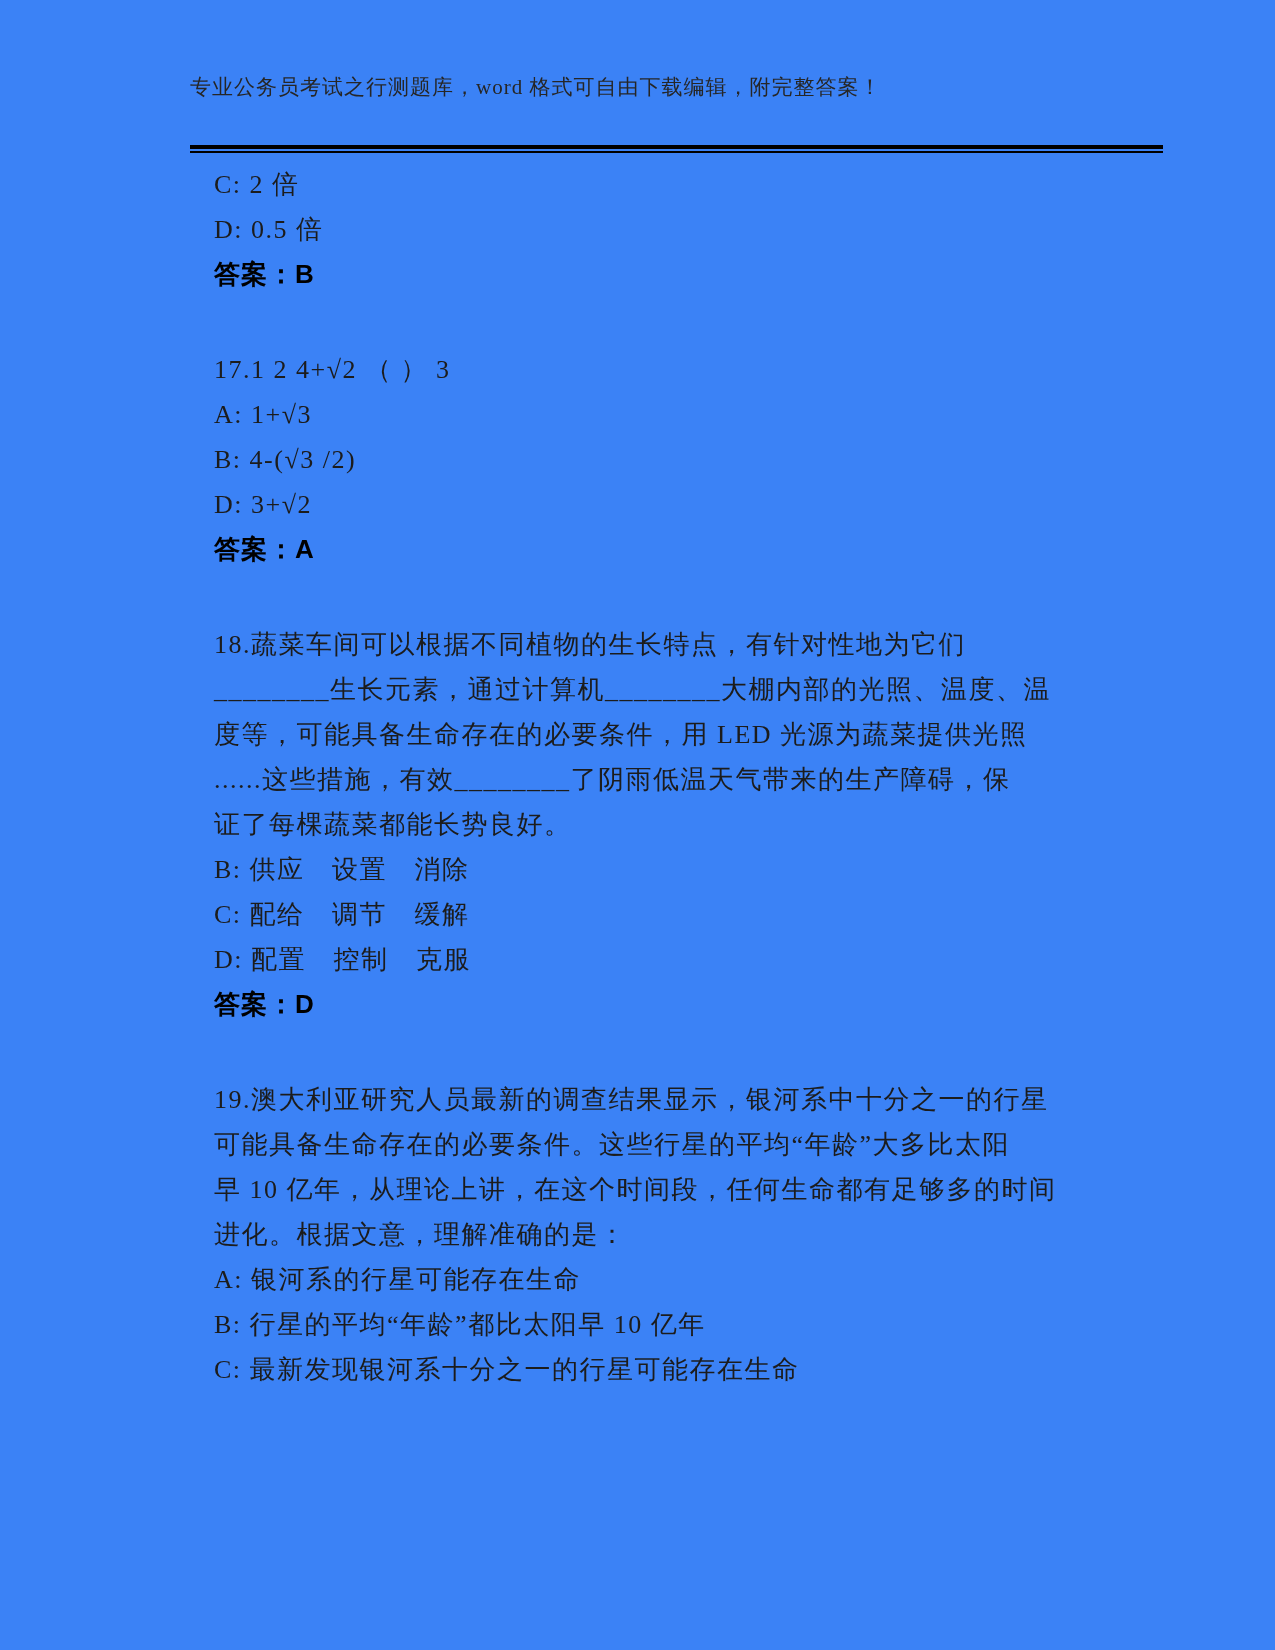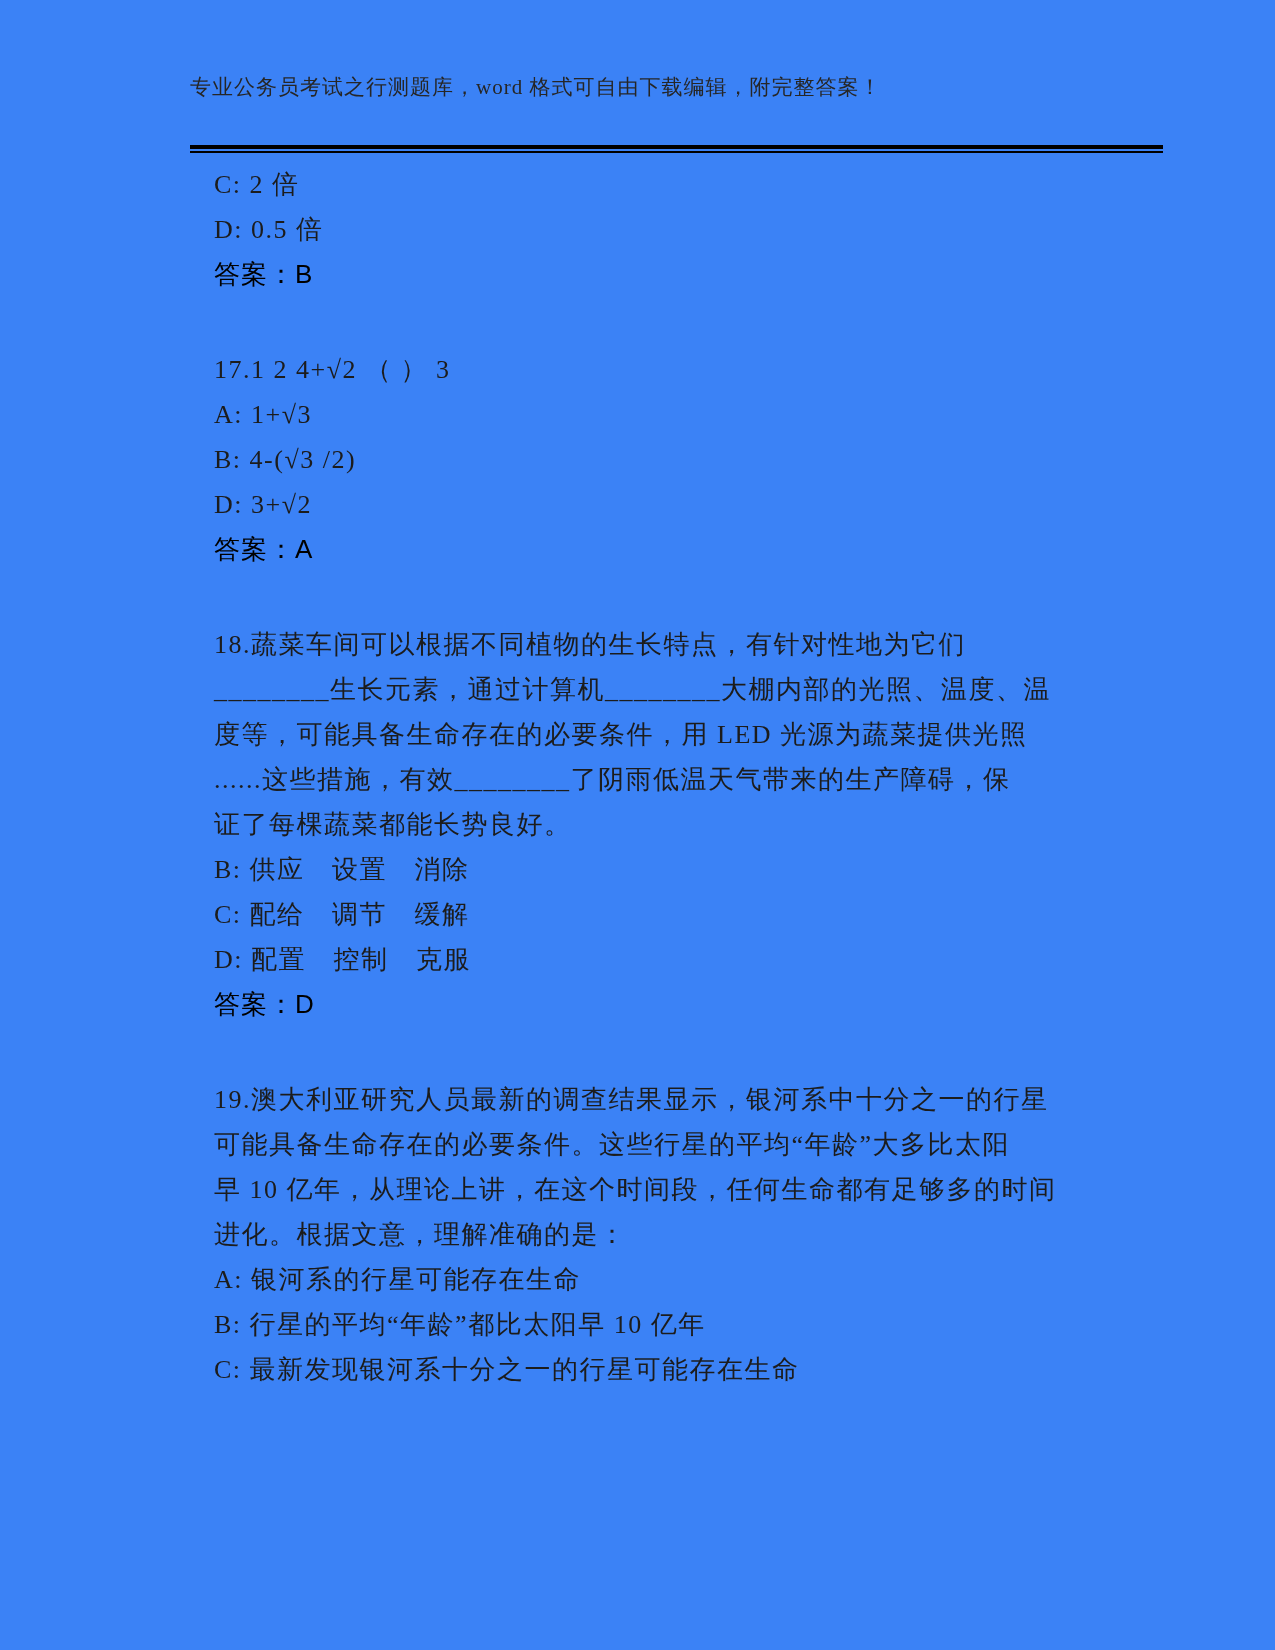--- a/index.html
+++ b/index.html
@@ -47,21 +47,21 @@
     margin: 0;
     height: 45px;
     line-height: 45px;
     font-size: 26px;
     letter-spacing: 1.5px;
     white-space: pre;
     color: #1c1c1c;
   }
   .answer {
     font-family: "Liberation Sans", "DejaVu Sans", sans-serif;
-    font-weight: 400;
+    font-weight: 700;
     color: #000000;
     letter-spacing: 1px;
   }
 </style>
 </head>
 <body>
 
 <div class="page">
 
   <div class="header-text">专业公务员考试之行测题库，word 格式可自由下载编辑，附完整答案！</div>

